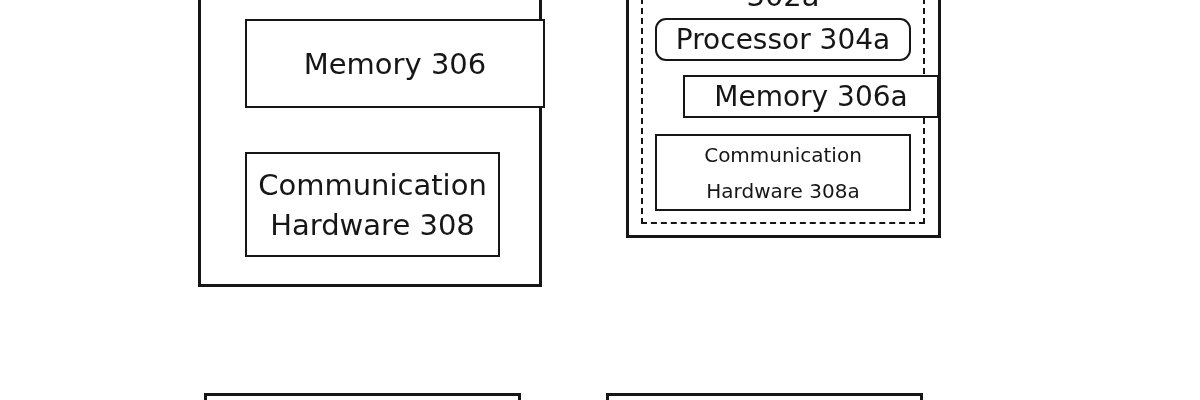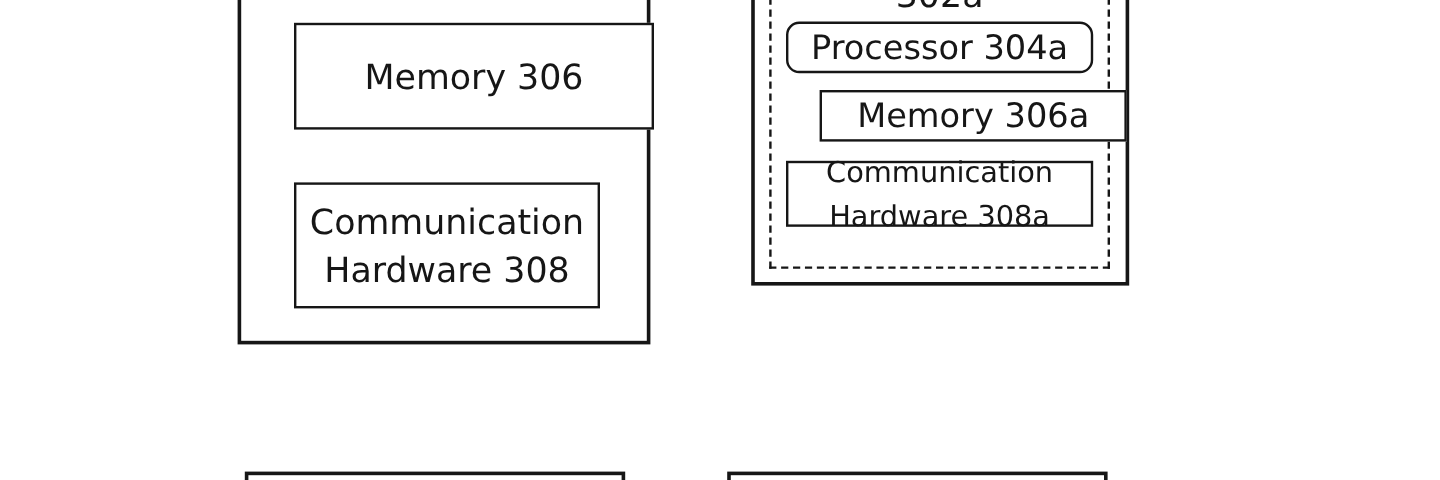--- a/index.html
+++ b/index.html
@@ -54,21 +54,21 @@
   .m306-box      { left: 245px; top: 19px;  width: 300px; height: 89px;  font-size: 29px; }
   .ch308-box     { left: 245px; top: 152px; width: 255px; height: 105px; font-size: 29px; line-height: 40px; justify-content: center; }
   .fig3a-caption { left: 458px; top: 299px; width: 190px; font-size: 40px; letter-spacing: 1px; }
 
   
   .fig3b-outer   { left: 626px; top: -70px; width: 315px; height: 308px; }
   .fig3b-dashed  { left: 641px; top: -62px; width: 284px; height: 286px; }
   .l302a         { left: 655px; top: -17px; width: 256px; height: 26px; font-size: 29px; line-height: 26px; }
   .p304a-box     { left: 655px; top: 18px;  width: 256px; height: 43px; font-size: 28px; border-radius: 11px; }
   .m306a-box     { left: 655px; top: 75px;  width: 256px; height: 43px; font-size: 28px; margin-left: 28px; }
-  .ch308a-box    { left: 655px; top: 134px; width: 256px; height: 55px; font-size: 24px; line-height: 36px; }
+  .ch308a-box    { left: 655px; top: 134px; width: 256px; height: 77px; font-size: 20px; line-height: 36px; }
   .fig3b-caption { left: 800px; top: 301px; width: 190px; font-size: 40px; letter-spacing: 1px; }
 
   
   .bottom-left-box  { left: 204px; top: 393px; width: 317px; height: 30px; border: 3px solid var(--line); }
   .bottom-right-box { left: 606px; top: 393px; width: 317px; height: 30px; border: 3px solid var(--line); }
 </style>
 </head>
 <body>
 
 <div class="canvas">

